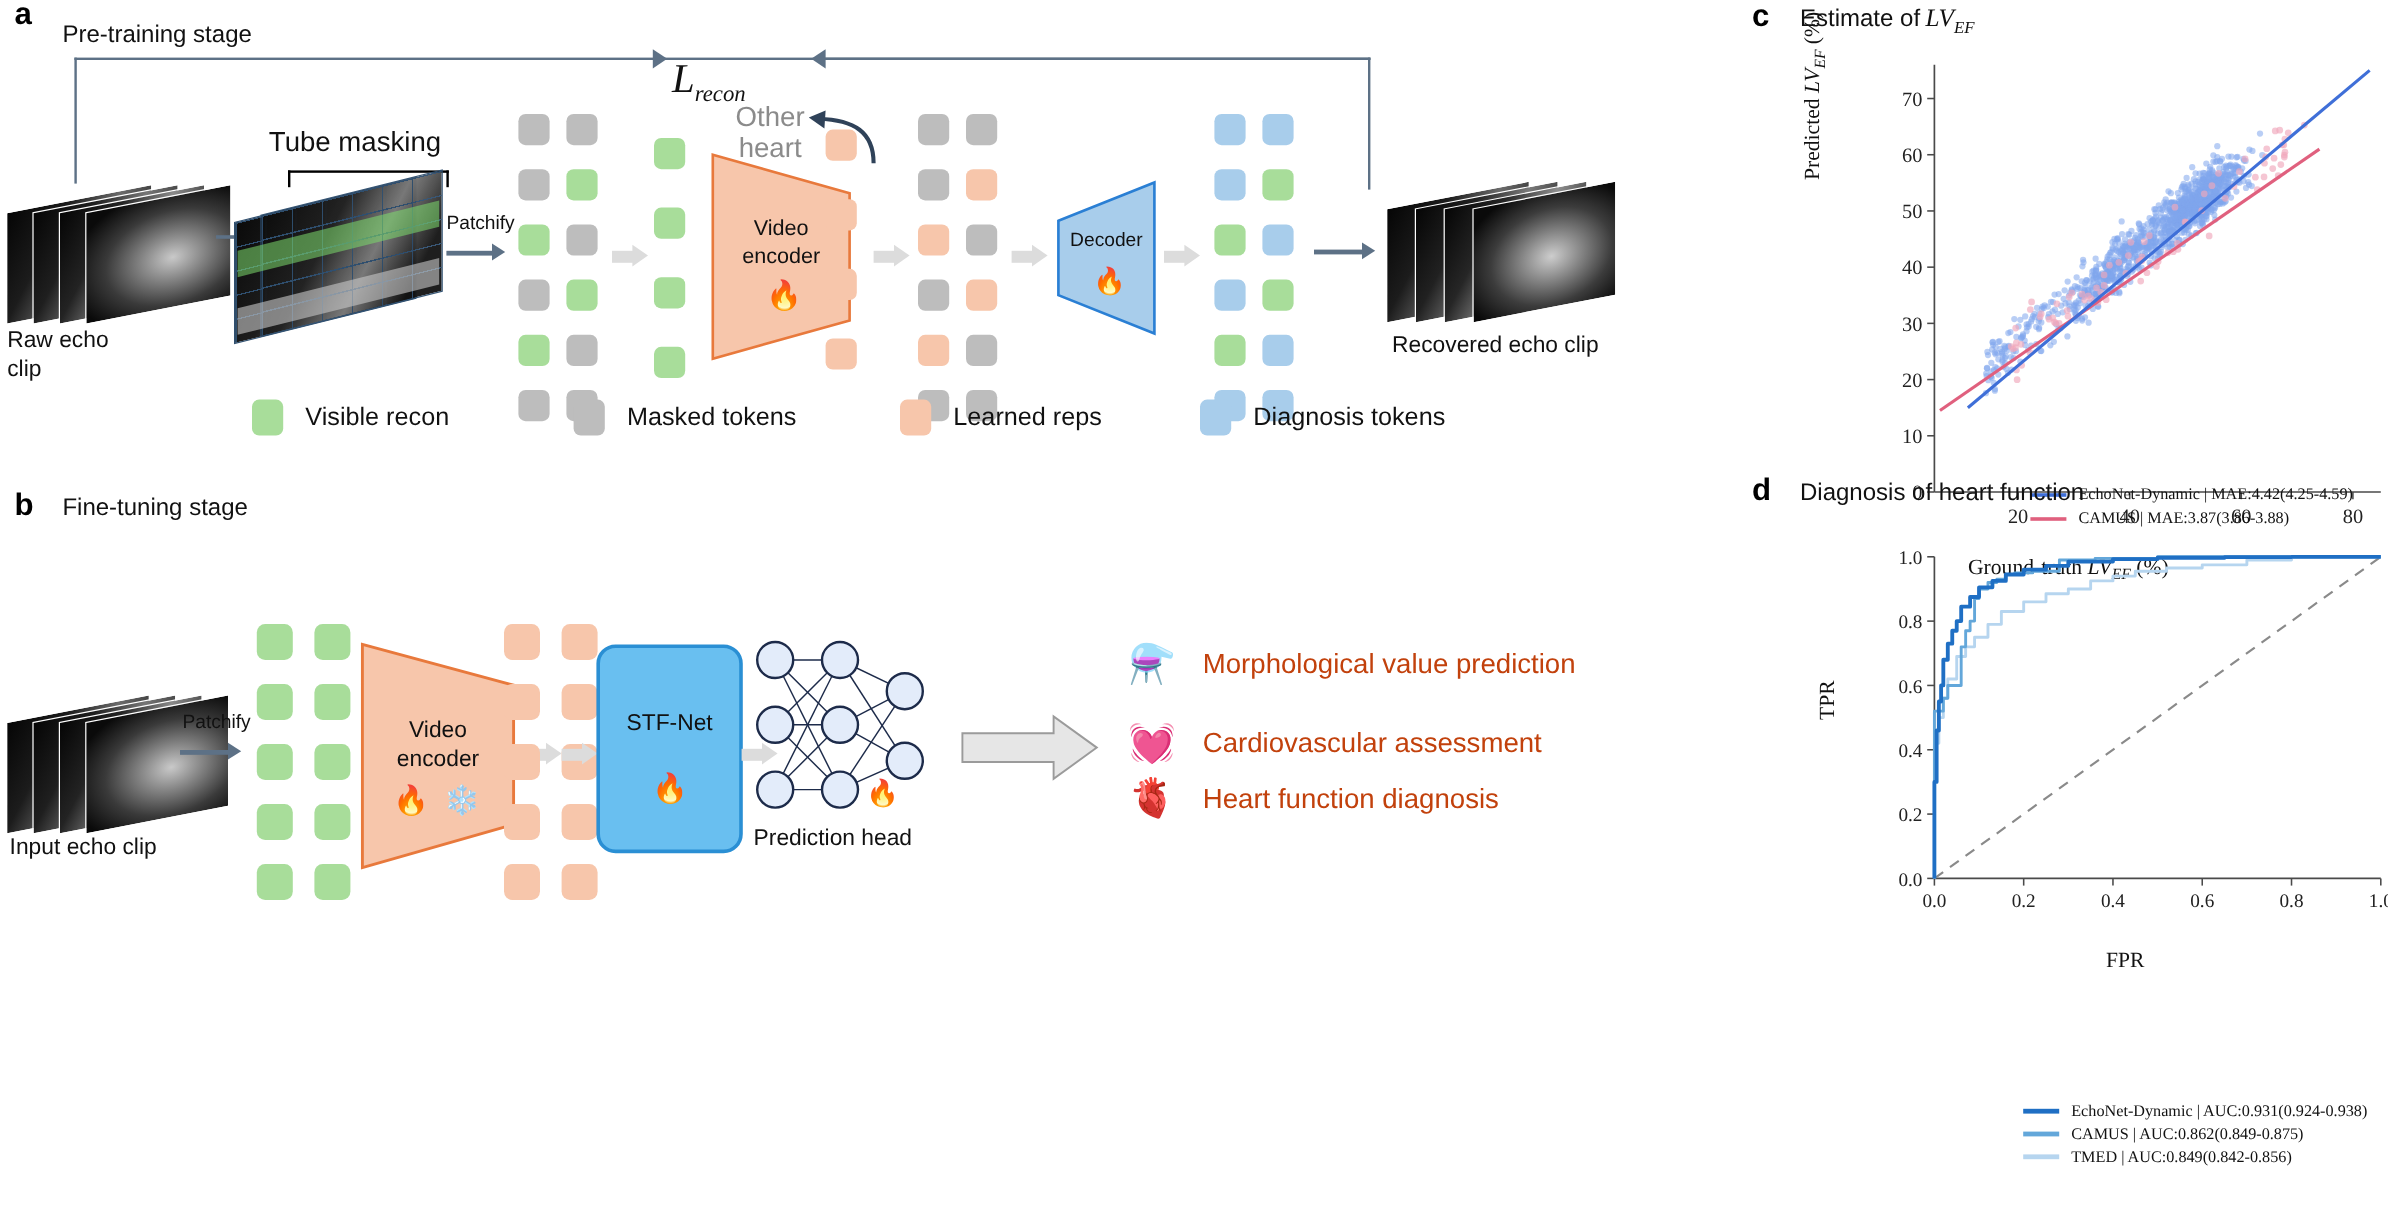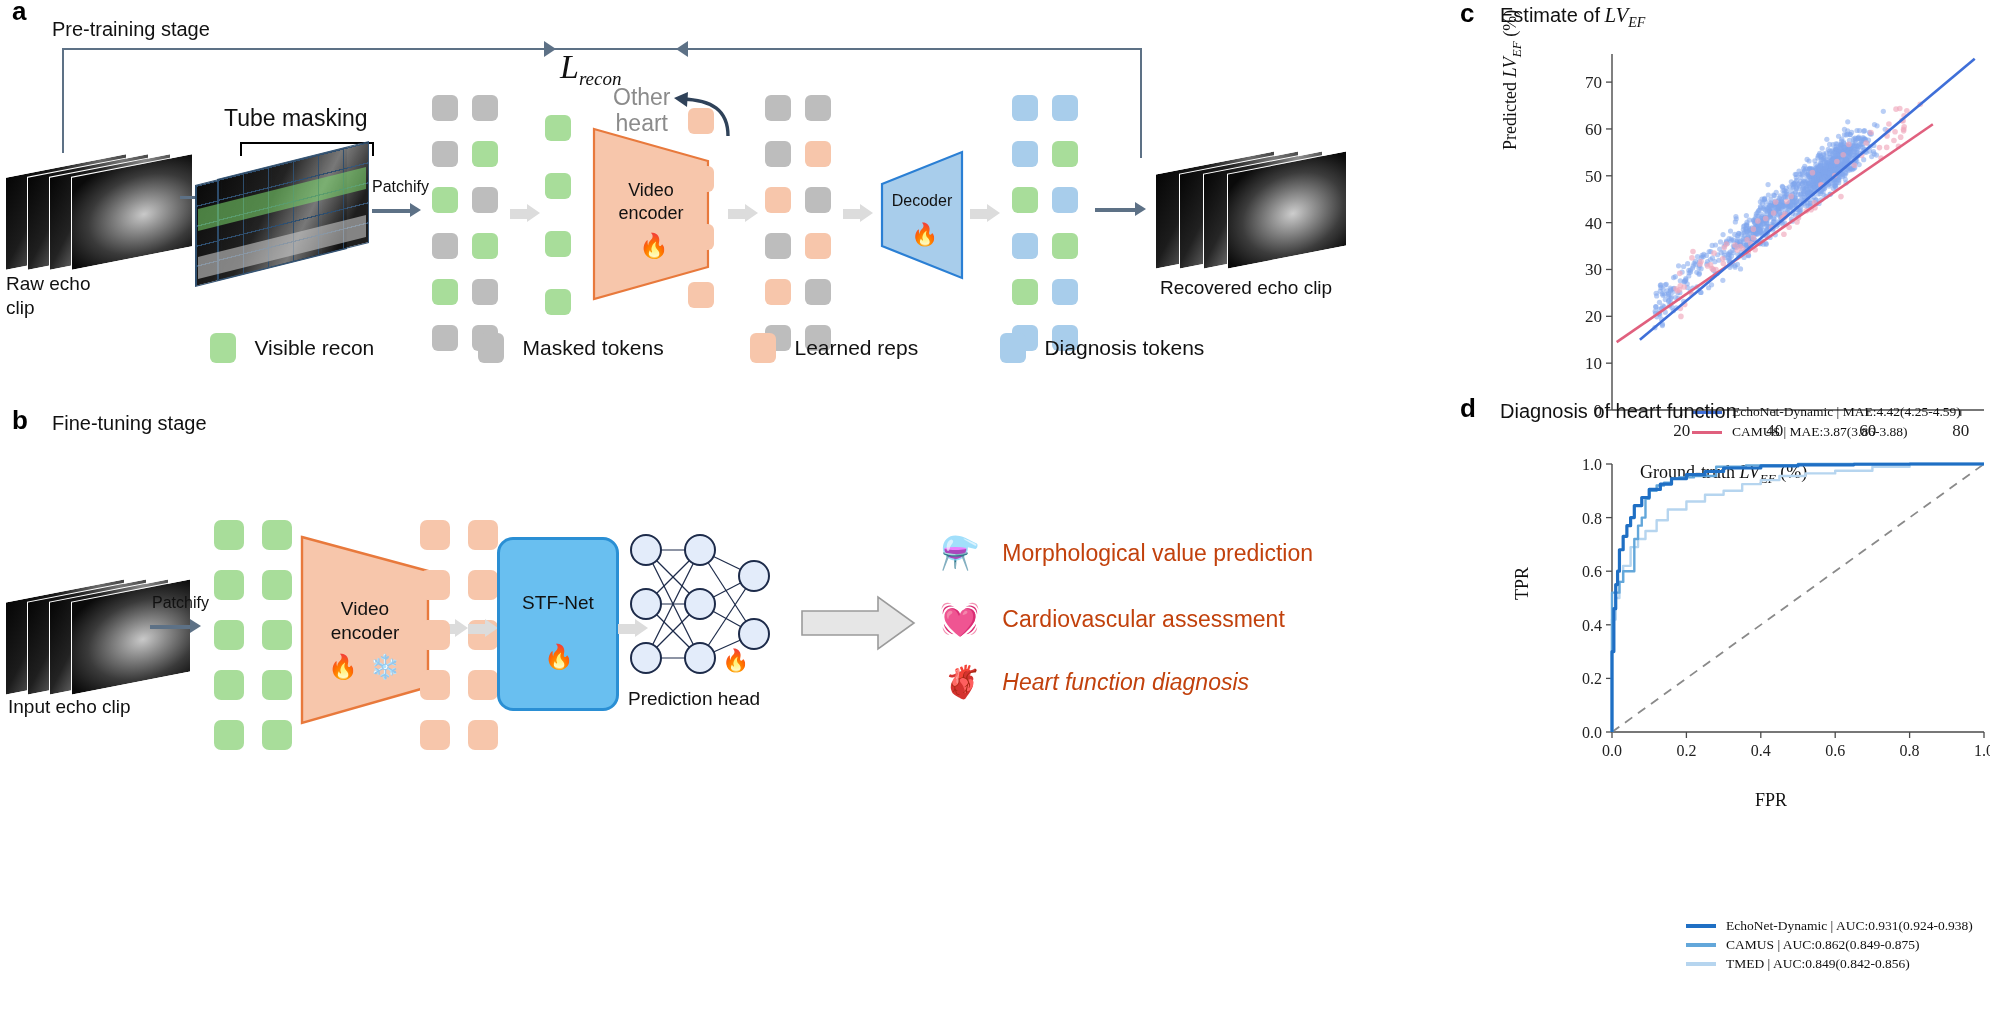--- a/index.html
+++ b/index.html
@@ -342,21 +342,21 @@
 </div>
 
 <div class="abs" style="left:940px;top:534px;">
   <span style="font-size:32px;vertical-align:middle;">⚗️</span>
   <span class="task-txt" style="margin-left:18px;vertical-align:middle;">Morphological value prediction</span>
 </div>
 <div class="abs" style="left:940px;top:600px;">
   <span style="font-size:32px;vertical-align:middle;">💓</span>
   <span class="task-txt" style="margin-left:18px;vertical-align:middle;">Cardiovascular assessment</span>
 </div>
-<div class="abs" style="left:940px;top:663px;font-style:italic;">
+<div class="abs" style="left:940px;top:646px;">
   <span style="font-size:32px;vertical-align:middle;">🫀</span>
   <span class="task-txt" style="margin-left:18px;vertical-align:middle;">Heart function diagnosis</span>
 </div>
 
 <div class="abs" style="left:1460px;top:-2px;">
   <span class="panel-letter">c</span>
 </div>
 <div class="abs" style="left:1500px;top:3px;">
   <span class="panel-title">Estimate of</span>
   <span class="serif" style="font-size:21px;font-style:italic;"><span>LV</span><sub style="font-size:14px;">EF</sub></span>

